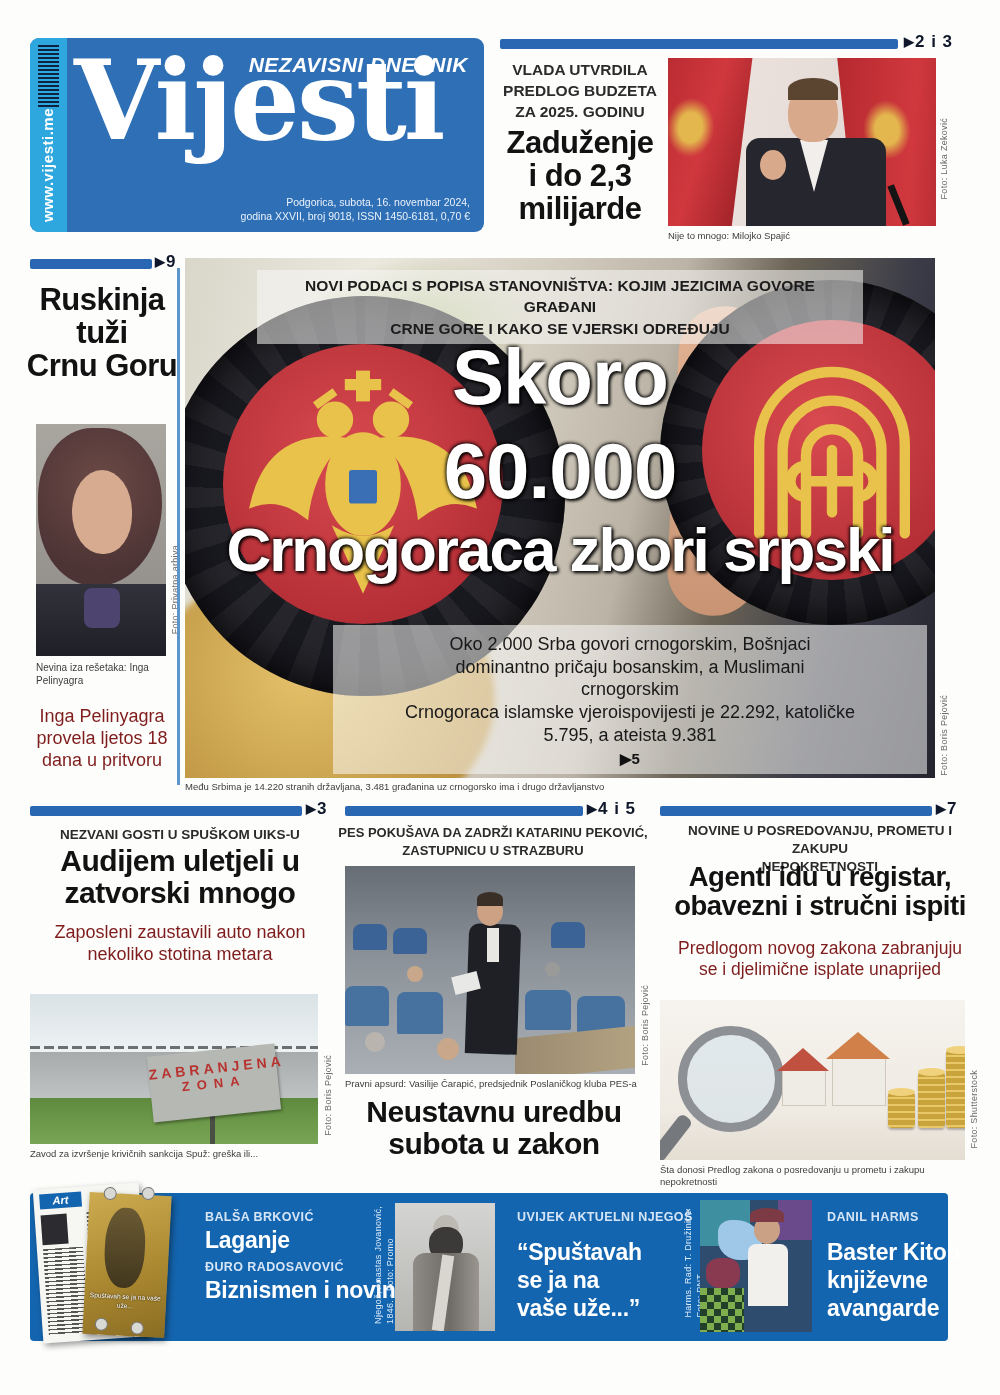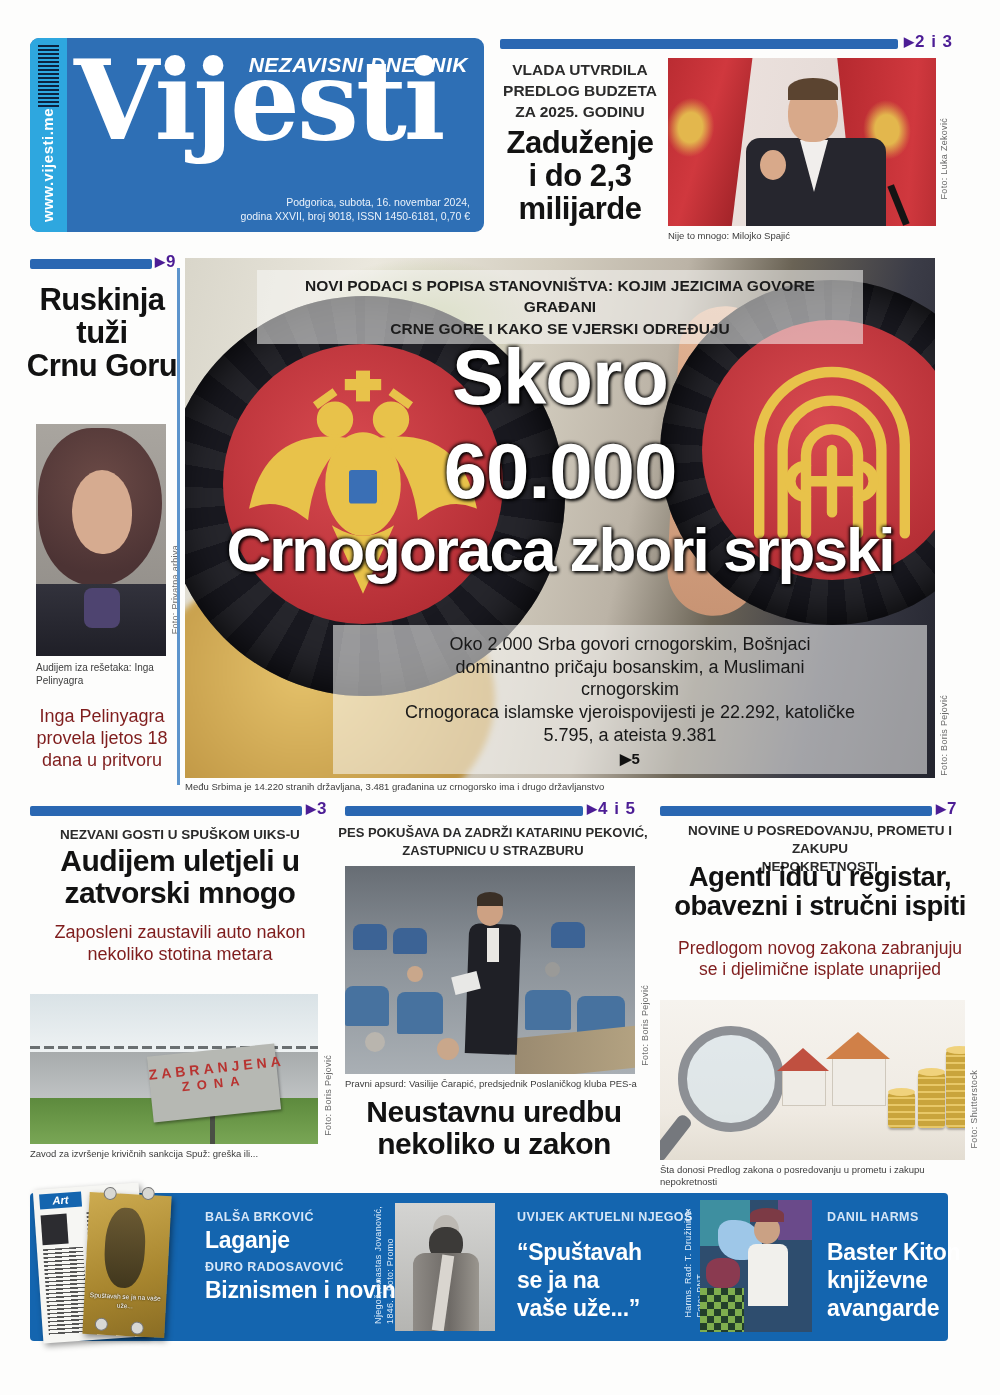--- a/index.html
+++ b/index.html
@@ -16,21 +16,21 @@
   #mh-url{position:absolute;left:9px;bottom:10px;writing-mode:vertical-rl;transform:rotate(180deg);
      color:#fff;font-weight:700;font-size:15px;letter-spacing:0.5px;}
   #mh-tagline{position:absolute;right:16px;top:15px;color:#fff;font-weight:700;font-style:italic;
      font-size:21px;letter-spacing:0.5px;}
   #mh-logo{position:absolute;left:44px;top:8px;color:#fff;font-family:"DejaVu Serif",serif;
      font-weight:700;font-size:110px;line-height:1;letter-spacing:-3px;}
   #mh-dateline{position:absolute;right:14px;bottom:9px;color:#eaf2fb;font-size:10.5px;line-height:1.35;text-align:right;margin-top:8px;}
 
   
   .bar{position:absolute;height:10px;background:#2a67b2;border-radius:2px;}
-  .marker{position:absolute;color:#4c1d95;font-weight:700;font-size:17px;letter-spacing:1px;white-space:nowrap;}
+  .marker{position:absolute;color:#0f172a;font-weight:700;font-size:17px;letter-spacing:1px;white-space:nowrap;}
   .marker .arr{font-size:13px;vertical-align:1px;}
   .kick{position:absolute;font-weight:700;color:#2b2b2b;text-align:center;font-size:13.5px;line-height:1.35;}
   .head{position:absolute;font-weight:700;color:#121212;text-align:center;letter-spacing:-0.5px;line-height:1.07;}
   .deck{position:absolute;color:#7f1d1d;text-align:center;line-height:1.22;}
   .cap{position:absolute;font-size:9.5px;color:#3c3c3c;line-height:1.3;}
   .vcred{position:absolute;writing-mode:vertical-rl;transform:rotate(180deg);font-size:9px;color:#6a6a6a;
      line-height:1.35;white-space:pre-line;letter-spacing:0.3px;}
   .vcred.light{color:#dcebf9;}
   .photo{position:absolute;overflow:hidden;background:#ddd;}
 
@@ -202,21 +202,21 @@
   <div class="head pre" style="left:24px;top:283px;width:156px;font-size:31px;">Ruskinja
 tuži
 Crnu Goru</div>
   <div id="ph-rus" class="photo">
     <div class="abs" id="rus-hair"></div>
     <div class="abs" id="rus-face"></div>
     <div class="abs" id="rus-body"></div>
     <div class="abs" id="rus-scarf"></div>
   </div>
   <div class="vcred" style="left:169px;top:545px;">Foto: Privatna arhiva</div>
-  <div class="cap" style="left:36px;top:661px;width:128px;font-size:10px;">Audijem iza rešetaka: Inga Pelinyagra</div>
+  <div class="cap" style="left:36px;top:661px;width:128px;font-size:10px;">Nevina iza rešetaka: Inga Pelinyagra</div>
   <div class="deck pre" style="left:20px;top:706px;width:164px;font-size:18px;">Inga Pelinyagra
 provela ljetos 18
 dana u pritvoru</div>
   <div id="colsep" class="abs"></div>
 
   <div id="ph-census" class="photo">
     <div id="cz-green"></div>
     <div id="cz-hairblob"></div>
     <div id="cz-hand"></div>
 
@@ -317,21 +317,21 @@
     <div id="pes-desk"></div>
     <div id="pes-man-body"></div>
     <div id="pes-man-shirt"></div>
     <div id="pes-man-head"></div>
     <div id="pes-man-hairc"></div>
     <div id="pes-paper"></div>
   </div>
   <div class="vcred" style="left:639px;top:985px;">Foto: Boris Pejović</div>
   <div class="cap" style="left:345px;top:1078px;width:300px;">Pravni apsurd: Vasilije Čarapić, predsjednik Poslaničkog kluba PES-a</div>
   <div class="head pre" style="left:338px;top:1096px;width:312px;font-size:30px;">Neustavnu uredbu
-nekoliko u zakon</div>
+subota u zakon</div>
 
   <div class="bar" style="left:660px;top:806px;width:272px;"></div>
   <div class="marker" style="left:936px;top:799px;">
     <span class="arr">▶</span><span>7</span>
   </div>
   <div class="kick pre" style="left:660px;top:822px;width:320px;">NOVINE U POSREDOVANJU, PROMETU I ZAKUPU
 NEPOKRETNOSTI</div>
   <div class="head pre" style="left:652px;top:862px;width:336px;font-size:27.5px;">Agenti idu u registar,
 obavezni i stručni ispiti</div>
   <div class="deck pre" style="left:655px;top:938px;width:330px;font-size:17.5px;">Predlogom novog zakona zabranjuju

